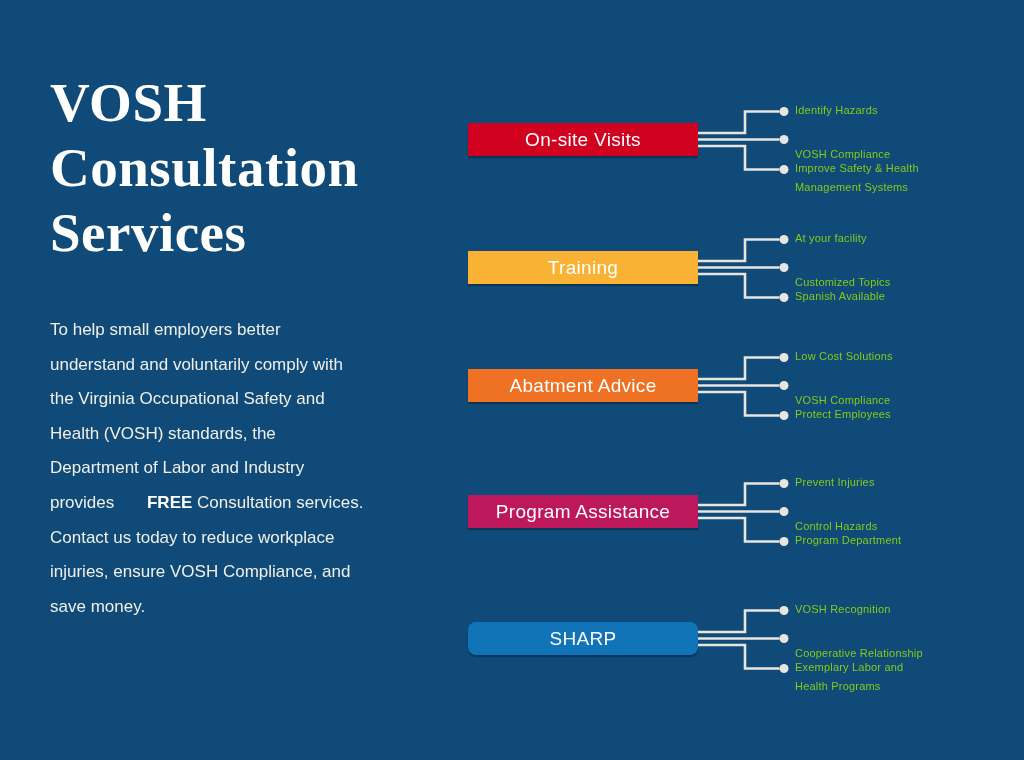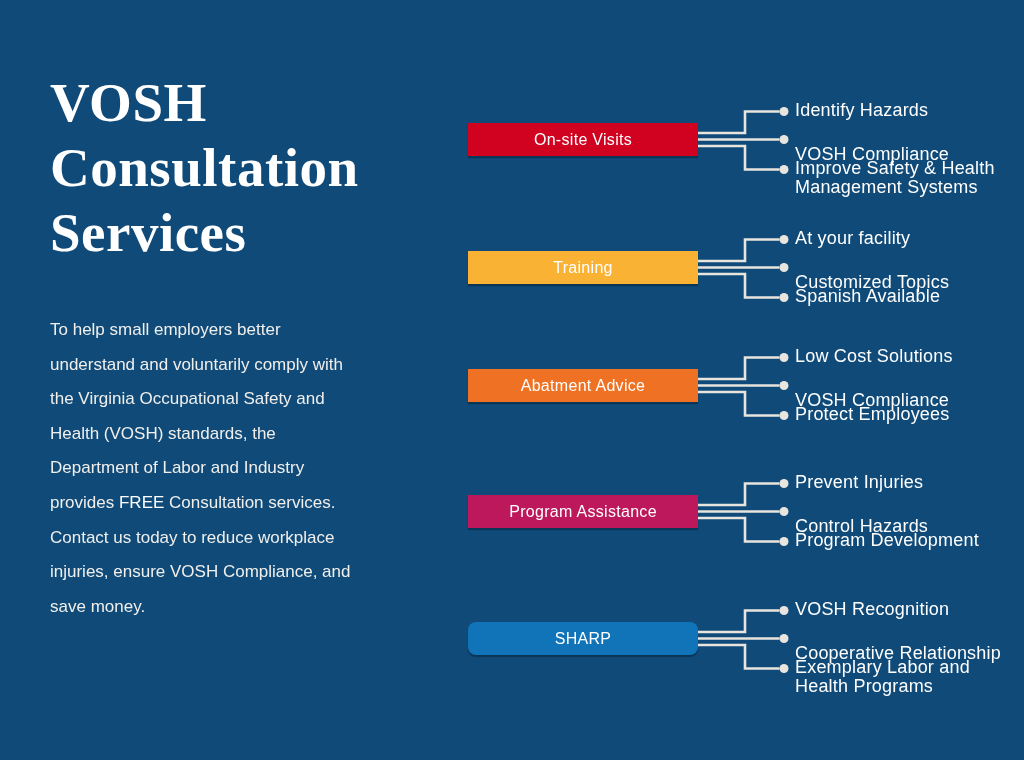--- a/index.html
+++ b/index.html
@@ -38,21 +38,21 @@
     left: 50px;
     top: 313px;
     width: 360px;
     margin: 0;
     color: #f1efec;
     font-size: 17px;
     line-height: 34.6px;
     font-weight: 400;
     white-space: pre-line;
   }
-  .intro strong { font-weight: 400; color: #ffffff; }
+  .intro strong { font-weight: 700; color: #ffffff; margin-left: 28px; }
   
   .group {
     position: absolute;
     left: 468px;
     width: 556px;
     height: 33px;
   }
   .g1 { top: 123px; }
   .g2 { top: 251px; }
   .g3 { top: 369px; }
@@ -64,21 +64,21 @@
     top: 0;
     width: 230px;
     height: 33px;
     display: flex;
     align-items: center;
     justify-content: center;
     box-shadow: 0 2px 1px rgba(0,0,0,0.28);
   }
   .box-label {
     color: #ffffff;
-    font-size: 16px;
+    font-size: 19px;
     letter-spacing: 0.3px;
     white-space: nowrap;
   }
   .connector {
     position: absolute;
     left: 230px;
     top: -26px;
     width: 94px;
     height: 110px;
     overflow: visible;
@@ -92,22 +92,22 @@
   .item {
     position: absolute;
     left: 327px;
     width: 228px;
   }
   .item-1 { top: -22px; }
   .item-2 { top: 22px; }
   .item-3 { top: 36px; }
   .item-label {
     display: block;
-    color: #ffffff;
-    font-size: 18px;
+    color: #84cc16;
+    font-size: 11px;
     line-height: 19px;
     letter-spacing: 0.2px;
     white-space: pre-line;
   }
 </style>
 </head>
 <body>
 
 <div class="canvas">
 
@@ -207,21 +207,21 @@
       <circle cx="86" cy="42.5" r="4.5"></circle>
       <circle cx="86" cy="72.5" r="4.5"></circle>
     </svg>
     <div class="item item-1">
         <span class="item-label">Prevent Injuries</span>
       </div>
     <div class="item item-2">
         <span class="item-label">Control Hazards</span>
       </div>
     <div class="item item-3">
-        <span class="item-label">Program Development</span>
+        <span class="item-label">Program Department</span>
       </div>
   </div>
 
   <div class="group g5">
     <div class="box" style="background-color: rgb(17, 116, 184); border-radius: 8px;">
       <span class="box-label">SHARP</span>
     </div>
     <svg class="connector" viewBox="0 0 94 110">
       <path d="M0,36 H47 V14.5 H81.5"></path>
       <path d="M0,42.5 H81.5"></path>

